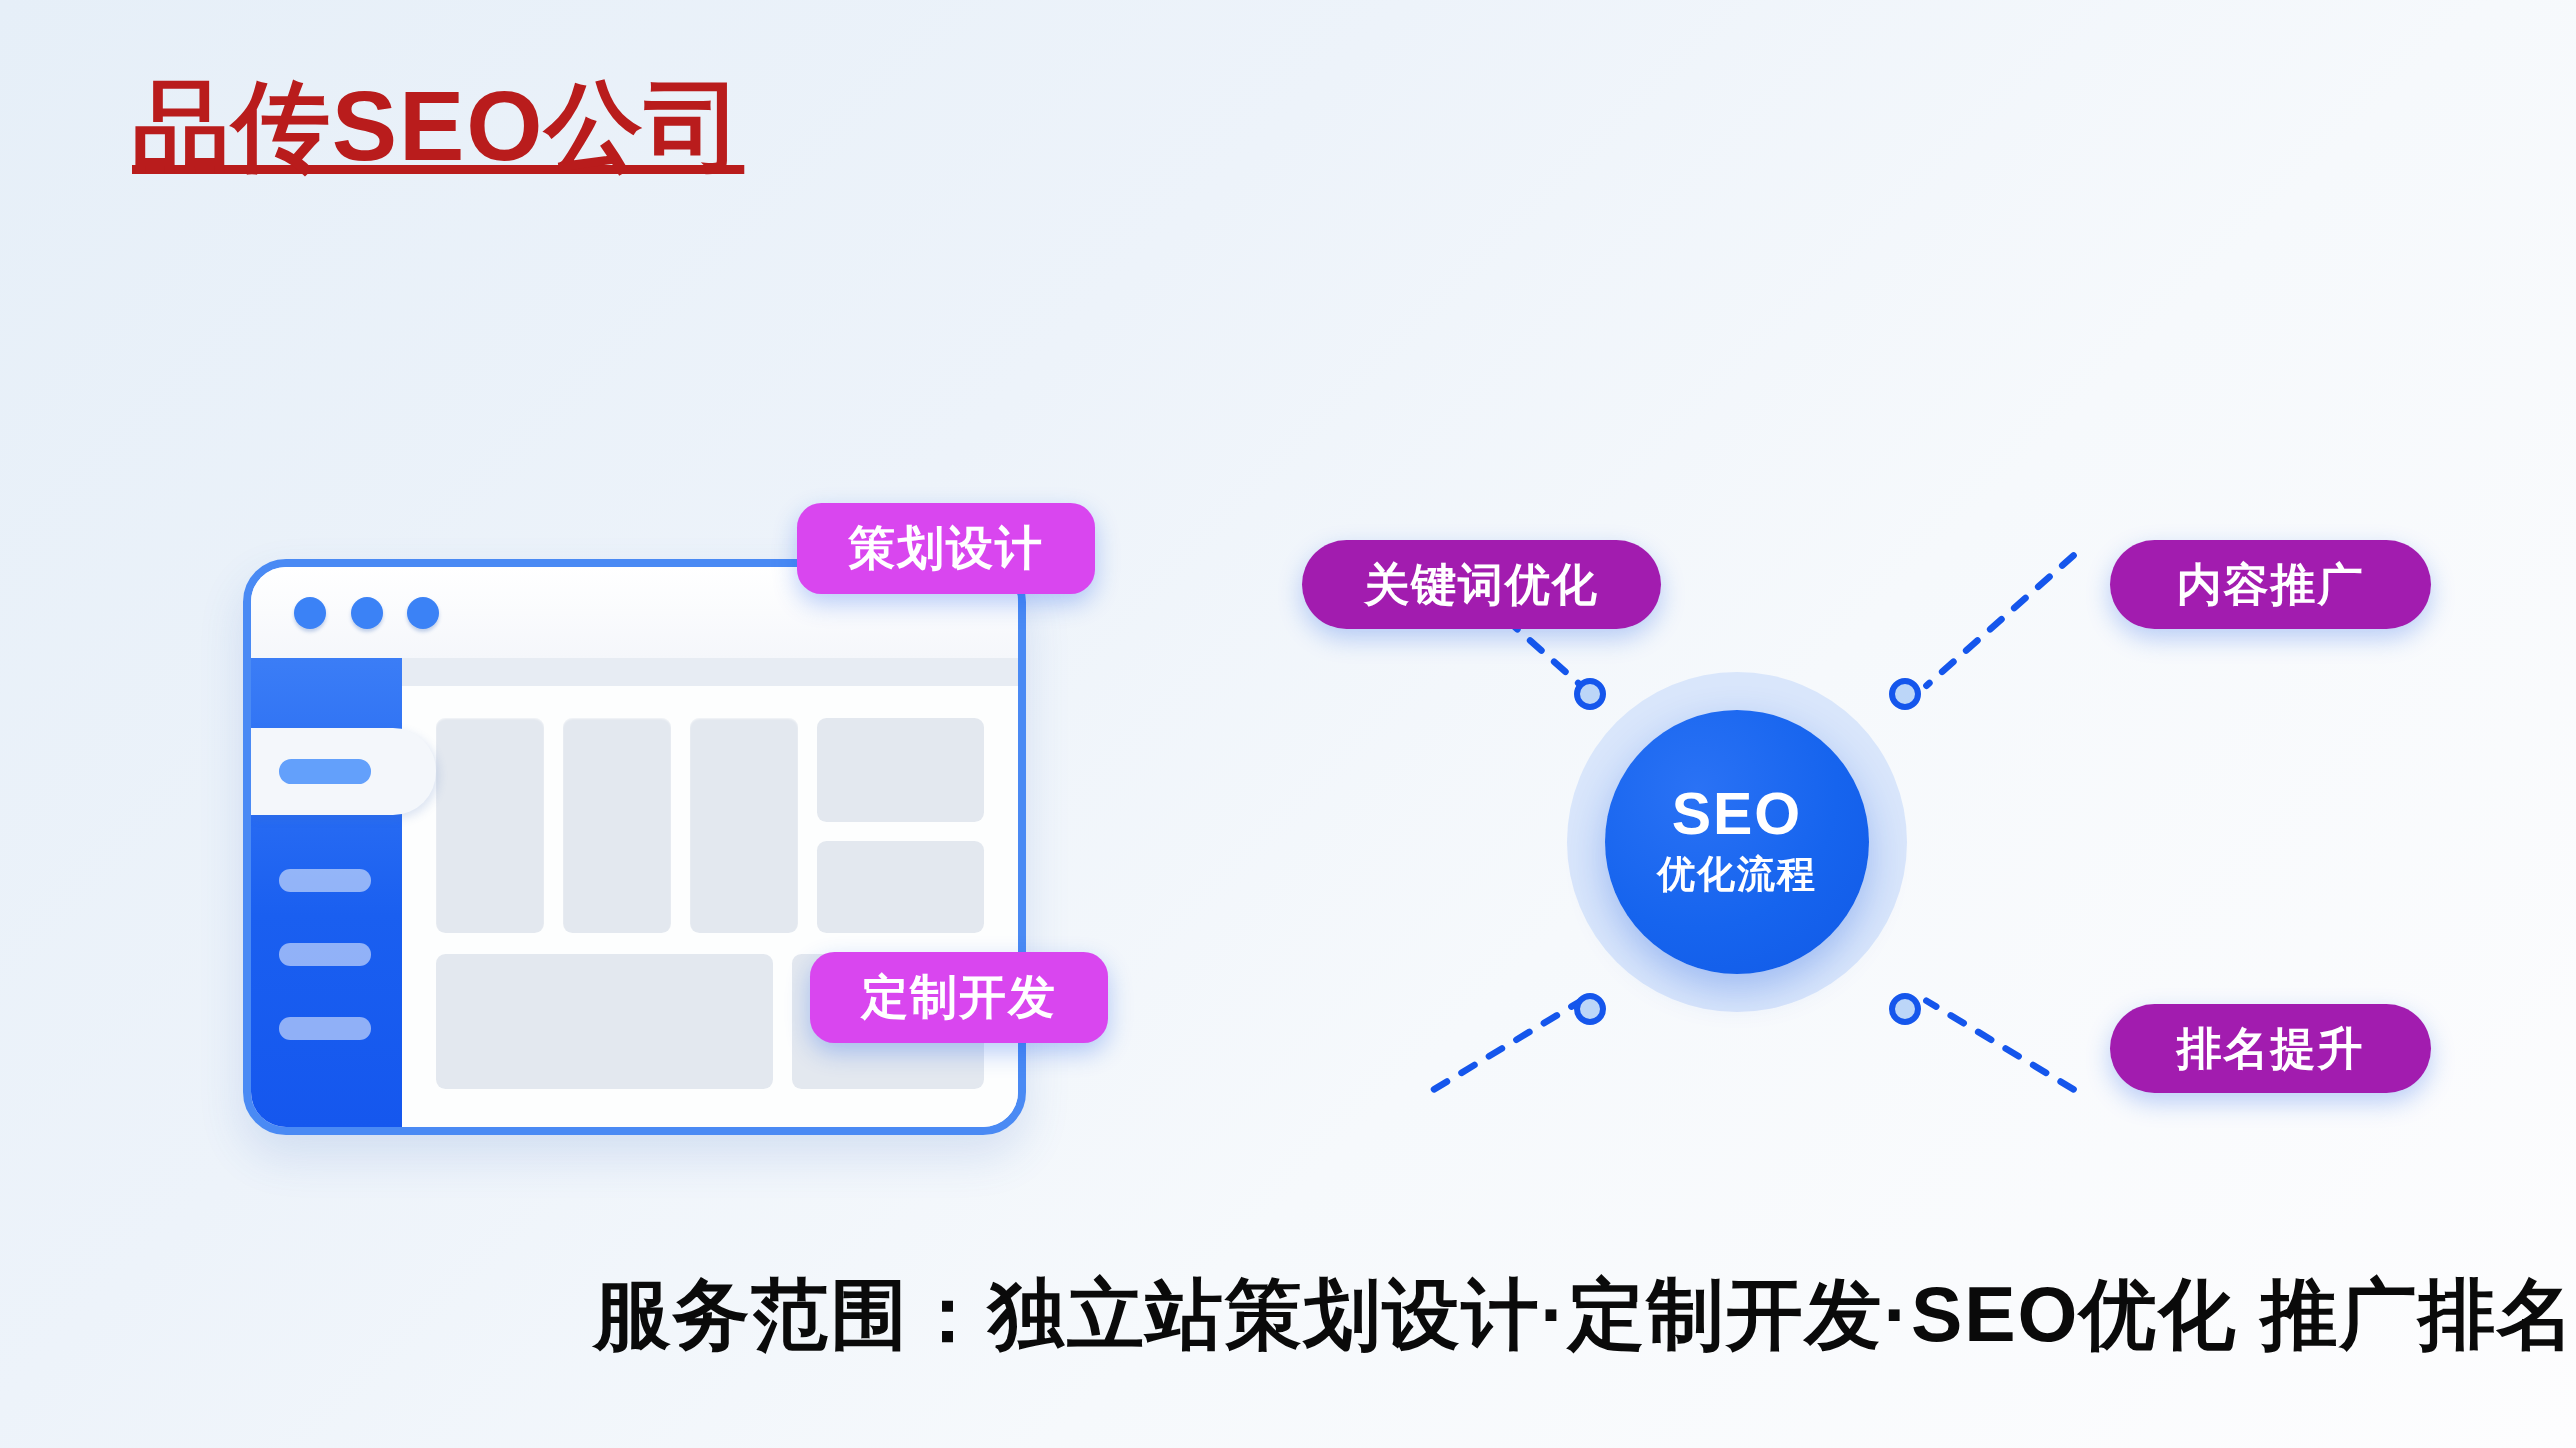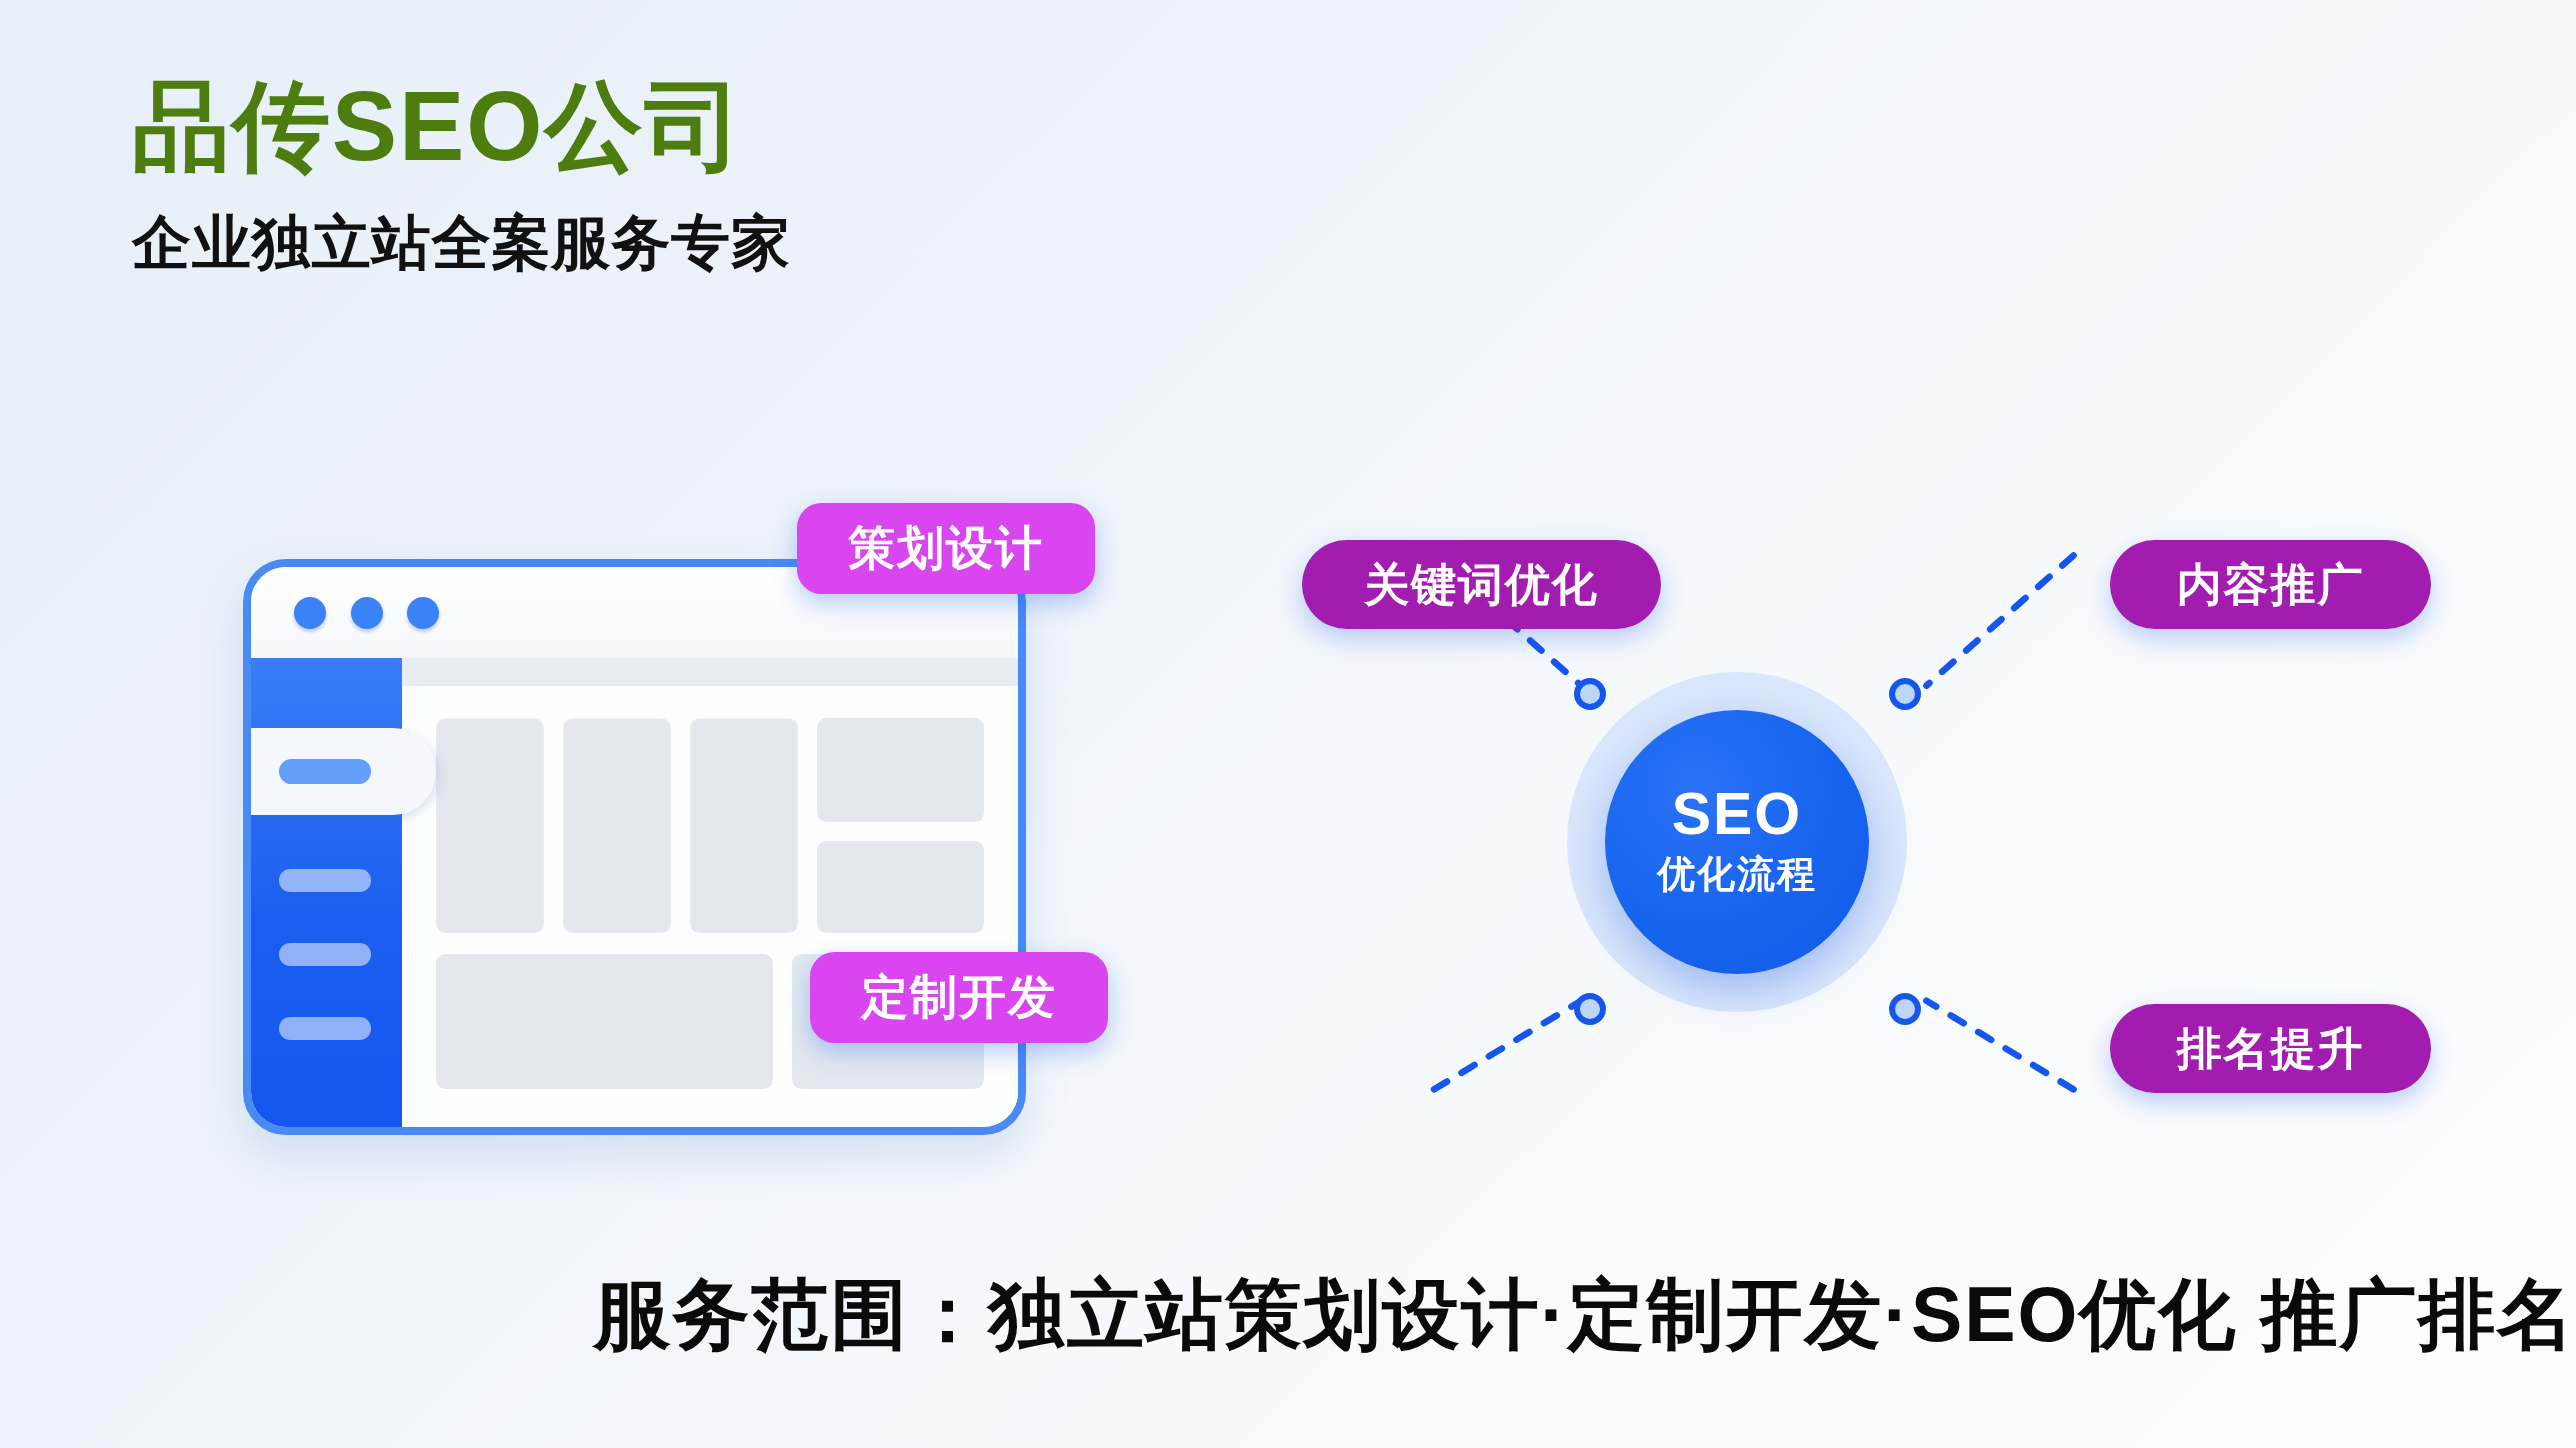--- a/index.html
+++ b/index.html
@@ -6,22 +6,22 @@
   html,body { width:2576px; height:1448px; }
   body {
     font-family:"Liberation Sans","DejaVu Sans",sans-serif;
     background:linear-gradient(135deg,#e6eff8 0%,#edf3fa 35%,#f6f9fc 62%,#fdfdfe 100%);
     position:relative; overflow:hidden;
   }
 
   
   .header { position:absolute; left:132px; top:74px; }
   .title {
-    font-size:98px; font-weight:bold; color:#4d7c0f;
-    letter-spacing:1.9px; line-height:1.08; white-space:nowrap;
+    font-size:98px; font-weight:bold; color:#b91c1c;
+    letter-spacing:1.9px; line-height:1.08; white-space:nowrap;text-decoration:underline;
   }
   .subtitle {
     font-size:59px; font-weight:bold; color:#111; letter-spacing:0.9px;
     margin-top:24.5px; white-space:nowrap;
   }
 
   
   .window-wrap { position:absolute; left:243px; top:559px; width:783px; height:576px; }
   .window {
     position:absolute; inset:0;
@@ -127,21 +127,20 @@
     position:absolute; left:0; right:0; top:1264px; text-align:right;
     font-size:77px; font-weight:bold; color:#0a0a0a; letter-spacing:1.9px;
     white-space:nowrap;
   }
 </style>
 </head>
 <body>
 
 <div class="header">
   <div class="title">品传SEO公司</div>
-  <div class="subtitle">企业独立站全案服务专家</div>
 </div>
 
 <div class="window-wrap">
   <div class="window">
 
     <div class="titlebar">
       <span class="dot"></span>
       <span class="dot"></span>
       <span class="dot"></span>
     </div>

